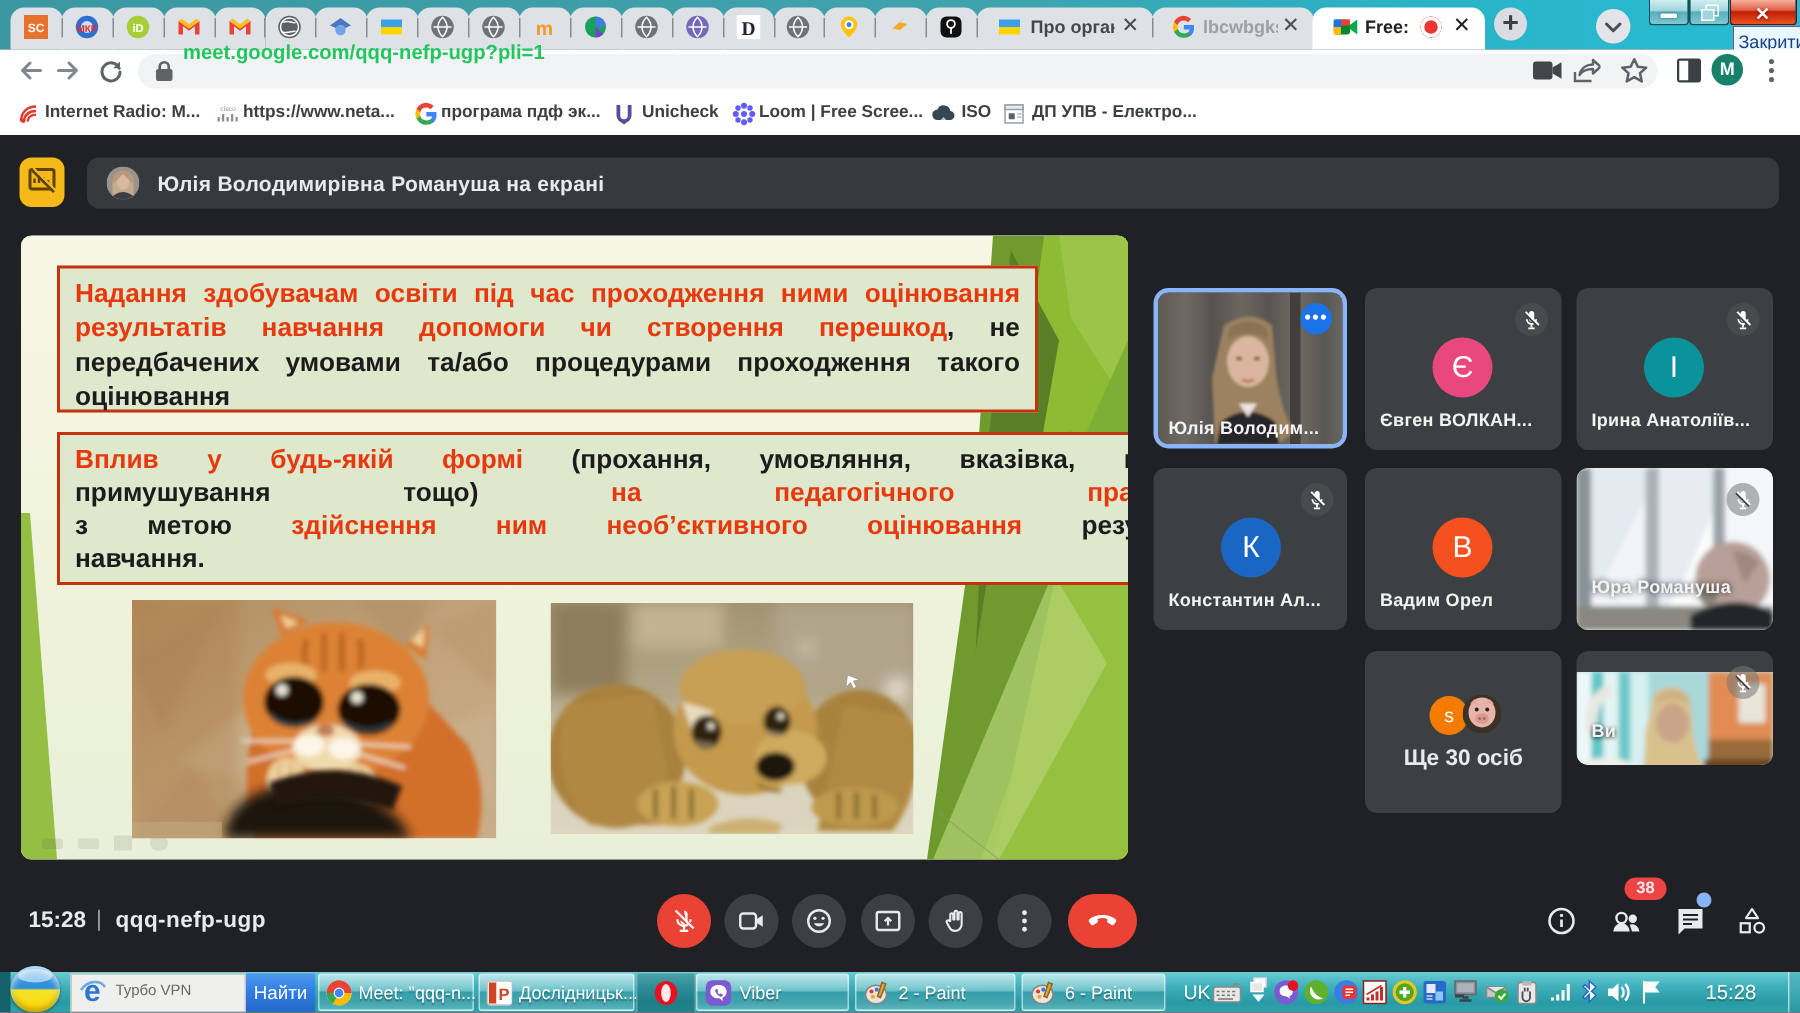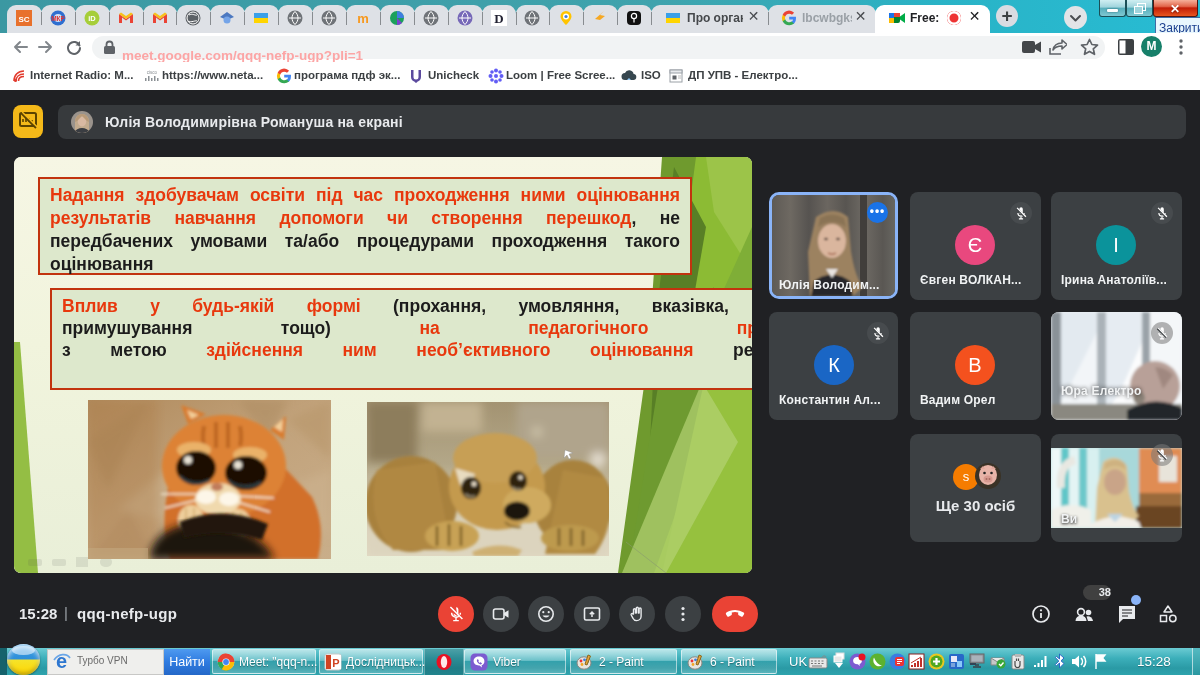--- a/index.html
+++ b/index.html
@@ -203,21 +203,21 @@
       </svg></div>
 <div class="abs" style="left:65px;top:38px"><svg width="18" height="18" viewBox="0 0 18 18">
         <path d="M14.5 7.5A6 6 0 1 0 15 10" stroke="#5f6368" stroke-width="2" fill="none" stroke-linecap="round"></path>
         <path d="M15 3v4.5h-4.5" fill="#5f6368"></path>
       </svg></div>
 <div id="addr"></div>
 <div class="abs" style="left:103px;top:40px"><svg width="13" height="15" viewBox="0 0 13 15">
         <rect x="1" y="6" width="11" height="8" rx="1.5" fill="#5f6368"></rect>
         <path d="M3.5 6V4.5a3 3 0 0 1 6 0V6" stroke="#5f6368" stroke-width="1.8" fill="none"></path>
       </svg></div>
-<div class="abs" style="left:122px;top:48px;font-size:13.5px;font-weight:bold;color:#fca5a5">meet.google.com/qqq-nefp-ugp?pli=1</div>
+<div class="abs" style="left:122px;top:27px;font-size:13.5px;font-weight:bold;color:#22c55e">meet.google.com/qqq-nefp-ugp?pli=1</div>
 <div class="abs" style="left:1022px;top:39px"><svg width="20" height="16" viewBox="0 0 20 16">
         <rect x="0" y="2" width="13" height="12" rx="2" fill="#434649"></rect>
         <path d="M13 6l6-3.5v11L13 10z" fill="#434649"></path>
       </svg></div>
 <div class="abs" style="left:1047px;top:38px"><svg width="20" height="18" viewBox="0 0 20 18">
         <path d="M3 10v6h11" stroke="#5f6368" stroke-width="1.6" fill="none"></path>
         <path d="M6 12c1-5 5-7 9-7V2l5 4.5L15 11V8c-4 0-7 1-9 4z" fill="none" stroke="#5f6368" stroke-width="1.6" stroke-linejoin="round"></path>
       </svg></div>
 <div class="abs" style="left:1080px;top:38px"><svg width="19" height="18" viewBox="0 0 19 18">
         <path d="M9.5 1.5l2.4 5 5.6.6-4.2 3.7 1.2 5.5-5-2.9-5 2.9L5.7 10.8 1.5 7.1l5.6-.6z" fill="none" stroke="#5f6368" stroke-width="1.7" stroke-linejoin="round"></path>
@@ -349,21 +349,21 @@
 <div class="tl" style="font-size:17.5px;height:23px">
           <span>передбачених</span>
           <span>умовами</span>
           <span>та/або</span>
           <span>процедурами</span>
           <span>проходження</span>
           <span>такого</span>
         </div>
 <div class="tl" style="font-size:17.5px;height:23px;justify-content:flex-start">оцінювання</div>
 </div>
-<div class="tbox" style="left:36px;top:131px;width:788px;height:102px;padding:6px 2px 0 10px">
+<div class="tbox" style="left:24px;top:131px;width:788px;height:102px;padding:6px 2px 0 10px">
 <div class="tl" style="font-size:17.5px;height:22px">
           <span class="red">Вплив</span>
           <span class="red">у</span>
           <span class="red">будь-якій</span>
           <span class="red">формі</span>
           <span>(прохання,</span>
           <span>умовляння,</span>
           <span>вказівка,</span>
           <span>погроза,</span>
         </div>
@@ -376,20 +376,21 @@
         </div>
 <div class="tl" style="font-size:17.5px;height:22px">
           <span>з</span>
           <span>метою</span>
           <span class="red">здійснення</span>
           <span class="red">ним</span>
           <span class="red">необ’єктивного</span>
           <span class="red">оцінювання</span>
           <span>результатів</span>
         </div>
+<div class="tl" style="font-size:17.5px;height:22px;justify-content:flex-start">навчання.</div>
 </div>
 <div class="abs" style="left:74px;top:243px;width:243px;height:159px;overflow:hidden">
 <svg width="243" height="159" viewBox="0 0 243 159">
 <defs>
  <linearGradient id="catbg" x1="0" y1="0" x2="1" y2="1">
   <stop offset="0" stop-color="#b08a5c"></stop>
               <stop offset=".5" stop-color="#c2a37c"></stop>
               <stop offset="1" stop-color="#c9ae8a"></stop>
  </linearGradient>
  <filter id="soft">
@@ -581,37 +582,37 @@
           <circle cx="88" cy="86" r="6" fill="#8a8278"></circle>
         </g>
       </svg>
 <div style="position:absolute;right:9px;top:10px;width:22px;height:22px;border-radius:50%;background:rgba(120,120,120,.55);text-align:center;padding-top:4px;box-sizing:border-box"><svg width="14" height="14" viewBox="0 0 14 14">
           <rect x="5.4" y="1.3" width="3.4" height="7" rx="1.7" fill="#fff"></rect>
           <path d="M3.9 6.9a3.1 3.1 0 0 0 6.2 0" stroke="#fff" stroke-width="1.2" fill="none"></path>
           <path d="M7 10.2v2M4.9 12.9h4.2" stroke="#fff" stroke-width="1.2"></path>
           <path d="M2.6 2.4l8.8 8.8" stroke="#3c4043" stroke-width="2.2"></path>
           <path d="M3.1 1.9l8.8 8.8" stroke="#fff" stroke-width="1.3"></path>
         </svg></div>
-<div class="tname" style="bottom:22px;text-shadow:0 0 4px rgba(0,0,0,.8)">Юра Електро</div>
+<div class="tname" style="bottom:22px;text-shadow:0 0 4px rgba(0,0,0,.8)">Юра Романуша</div>
 </div>
 <div class="tile" style="left:910px;top:434px;width:131px;height:108px">
 <div style="position:absolute;left:43px;top:30px;width:26px;height:26px;border-radius:50%;background:#f57c00;color:#fff;font-size:13px;text-align:center;line-height:26px">s</div>
 <div style="position:absolute;left:65px;top:29px;width:26px;height:26px;border-radius:50%;overflow:hidden"><svg width="26" height="26" viewBox="0 0 26 26">
           <rect width="26" height="26" fill="#3a3226"></rect>
           <ellipse cx="13" cy="12" rx="9" ry="10" fill="#e8b4a8"></ellipse>
           <ellipse cx="13" cy="16" rx="4.5" ry="3.5" fill="#d89a90"></ellipse>
           <circle cx="9.5" cy="10" r="1.3" fill="#222"></circle>
           <circle cx="16.5" cy="10" r="1.3" fill="#222"></circle>
           <circle cx="11.5" cy="16" r="1" fill="#a86a60"></circle>
           <circle cx="14.5" cy="16" r="1" fill="#a86a60"></circle>
           <path d="M5 6l3-3 2 3zM21 6l-3-3-2 3z" fill="#e0a89c"></path>
         </svg></div>
 <div style="position:absolute;left:0;top:63px;width:131px;text-align:center;font-size:15px;color:#e8eaed;font-weight:bold">Ще 30 осіб</div>
 </div>
-<div class="tile" style="left:1051px;top:434px;width:131px;height:108px">
+<div class="tile" style="left:1051px;top:434px;width:131px;height:76px">
 <div style="position:absolute;left:0;top:14px;width:131px;height:80px"><svg width="131" height="80" viewBox="0 0 131 80">
           <defs>
             <filter id="t9b">
               <feGaussianBlur stdDeviation="1.6"></feGaussianBlur>
             </filter>
           </defs>
           <rect width="131" height="80" fill="#bfe2e2"></rect>
           <g filter="url(#t9b)">
             <rect x="0" y="0" width="10" height="80" fill="#eef8f8"></rect>
             <rect x="10" y="0" width="8" height="80" fill="#5ec6c8"></rect>
@@ -679,21 +680,21 @@
         <circle cx="10" cy="10" r="8" fill="none" stroke="#e8eaed" stroke-width="1.7"></circle>
         <path d="M10 9v5" stroke="#e8eaed" stroke-width="1.8"></path>
         <circle cx="10" cy="6.3" r="1.1" fill="#e8eaed"></circle>
       </svg></div>
 <div class="abs" style="left:1073px;top:604px"><svg width="22" height="20" viewBox="0 0 22 20">
         <circle cx="8" cy="8" r="3.4" fill="none" stroke="#e8eaed" stroke-width="1.6"></circle>
         <path d="M2.5 17a5.5 5.5 0 0 1 11 0z" fill="#e8eaed"></path>
         <circle cx="15.5" cy="8.5" r="2.8" fill="#e8eaed"></circle>
         <path d="M13.5 12.5a5 5 0 0 1 6.5 4.5h-5z" fill="#e8eaed"></path>
       </svg></div>
-<div class="abs" style="left:1083px;top:585px;width:28px;height:15px;border-radius:8px;background:#404040;color:#e8eaed;font-size:11px;font-weight:bold;text-align:right;line-height:15px">38</div>
+<div class="abs" style="left:1083px;top:585px;width:28px;height:15px;border-radius:8px;background:#ef4444;color:#e8eaed;font-size:11px;font-weight:bold;text-align:center;line-height:15px">38</div>
 <div class="abs" style="left:1117px;top:604px"><svg width="20" height="20" viewBox="0 0 20 20">
         <path d="M2 2h16v13H6l-4 4z" fill="#e8eaed"></path>
         <path d="M5 6h10M5 9h10M5 12h6" stroke="#202124" stroke-width="1.2"></path>
       </svg></div>
 <div class="abs" style="left:1131px;top:595px;width:10px;height:10px;border-radius:50%;background:#8ab4f8"></div>
 <div class="abs" style="left:1158px;top:604px"><svg width="20" height="20" viewBox="0 0 20 20">
         <path d="M10 2l4 6h-8z" fill="none" stroke="#e8eaed" stroke-width="1.5" stroke-linejoin="round"></path>
         <rect x="2.5" y="11.5" width="6" height="6" fill="none" stroke="#e8eaed" stroke-width="1.5"></rect>
         <circle cx="14.8" cy="14.5" r="3.2" fill="none" stroke="#e8eaed" stroke-width="1.5"></circle>
       </svg></div>

